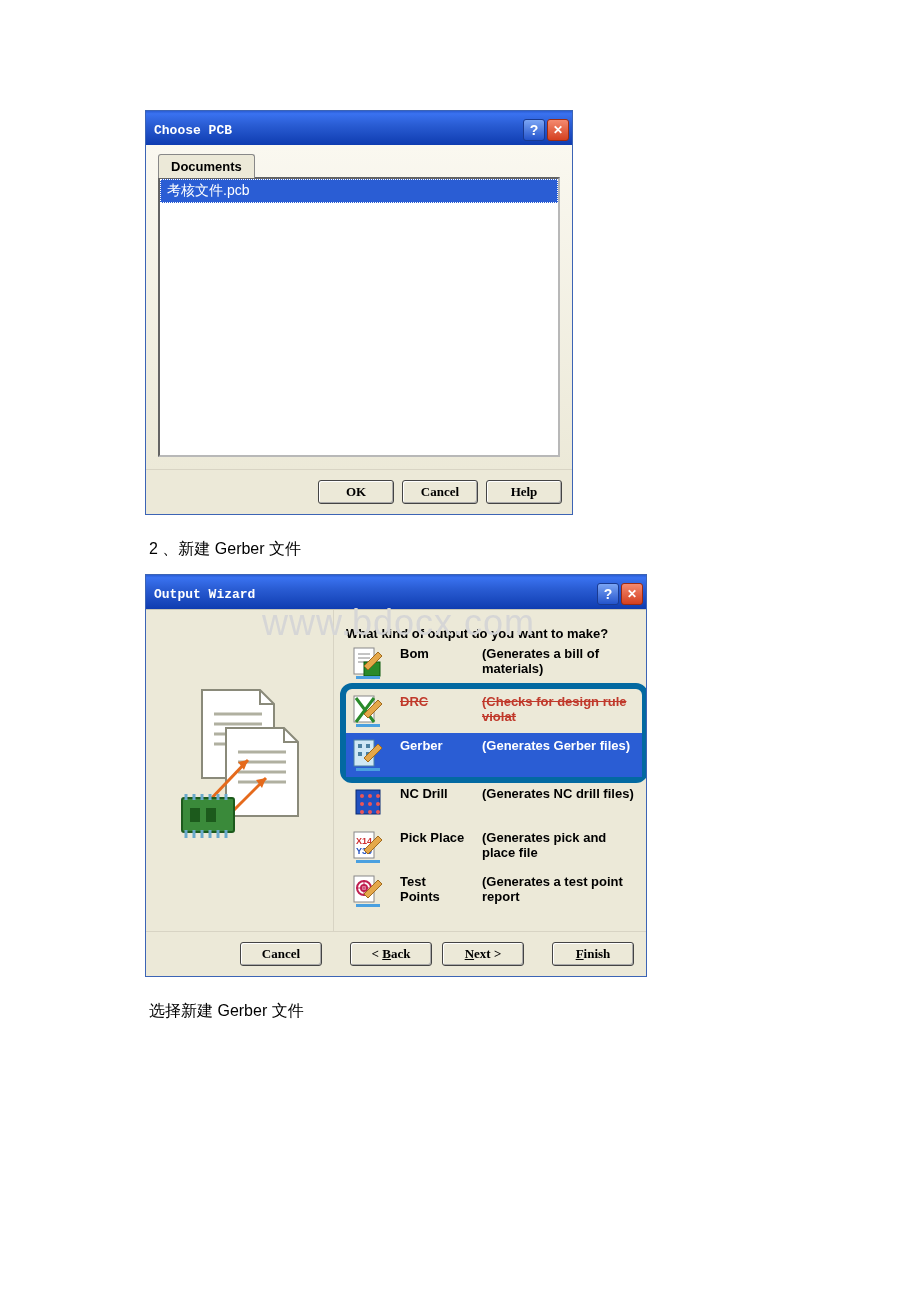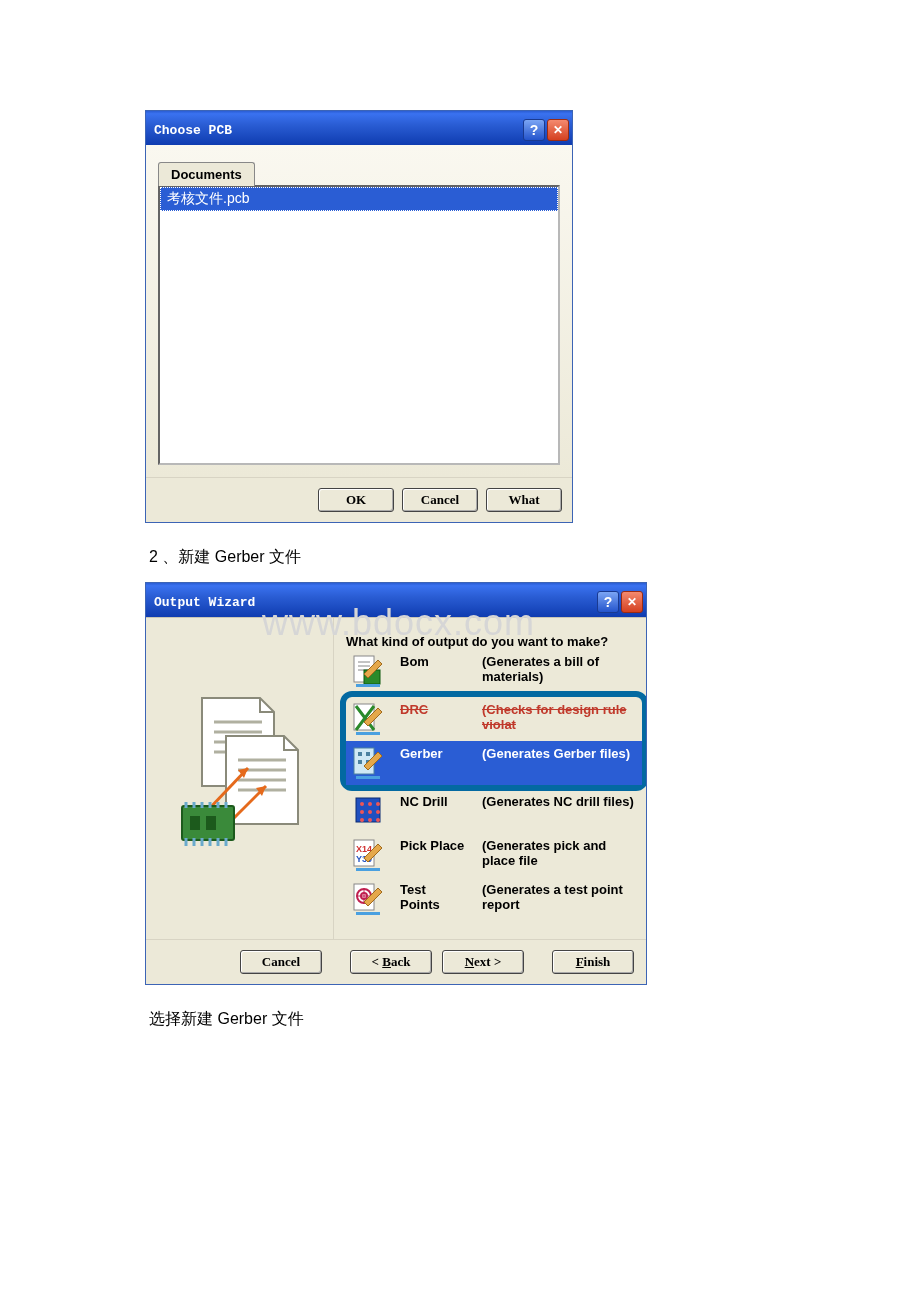--- a/index.html
+++ b/index.html
@@ -6,21 +6,21 @@
 body{background:#fff;font-family:"Microsoft YaHei",SimSun,Arial,sans-serif;width:920px;padding:110px 145px 40px}
 .dialog{border:1px solid #3c64b5;background:#ece9d8;font-family:Tahoma,Arial;font-size:12px}
 .titlebar{background:linear-gradient(to bottom,#2a5dd4 0%,#3a72f0 8%,#2a5dd4 40%,#0f3cb0 100%);color:#fff;font-weight:bold;display:flex;align-items:center;padding:8px 3px 4px 8px;font-size:13px;font-family:"Courier New",monospace;letter-spacing:0}
 .titlebar .spacer{flex:1}
 .tbbtn{width:22px;height:22px;margin-left:2px;border-radius:3px;display:flex;align-items:center;justify-content:center;font-weight:bold;font-family:Arial}
 .help-btn{background:linear-gradient(#7ba5f4,#2454cc);border:1px solid #1a3a90;color:#fff;font-size:14px}
 .close-btn{background:linear-gradient(#f48a6f,#d44020);border:1px solid #9b2b12;color:#fff;font-size:12px}
 
 
 .d1{width:428px}
-.d1 .body{padding:16px 12px 12px;background:linear-gradient(#faf8f0,#ece9d8)}
+.d1 .body{padding:8px 12px 12px;background:linear-gradient(#faf8f0,#ece9d8)}
 .tab{display:inline-block;background:#ece9d8;border:1px solid #888;border-bottom:none;padding:4px 12px;font-weight:bold;font-size:13px;border-radius:3px 3px 0 0;position:relative;top:1px;z-index:2}
 .listbox{border:2px inset #b8b8b8;background:#fff;height:280px;overflow:auto}
 .listrow{background:#2a5dd4;color:#fff;padding:2px 6px;font-size:14px;border:1px dotted #fff}
 .btnrow{background:#ece9d8;padding:10px;display:flex;justify-content:flex-end;gap:8px;border-top:1px solid #d8d4c4}
 .winbtn{min-width:76px;padding:3px 12px;background:#ece9d8;border:1px solid #444;border-radius:3px;font-size:13px;font-weight:bold;font-family:Tahoma;box-shadow:inset 1px 1px 0 #fff,inset -1px -1px 0 #aaa}
 
 
 .doc-text{font-size:16px;margin:24px 0 14px 4px;font-family:Liberation Sans, sans-serif}
 
 
@@ -63,21 +63,21 @@
   </div>
   <div class="body">
     <span class="tab">Documents</span>
     <div class="listbox">
       <div class="listrow">考核文件.pcb</div>
     </div>
   </div>
   <div class="btnrow">
     <button class="winbtn">OK</button>
     <button class="winbtn">Cancel</button>
-    <button class="winbtn">What</button>
+    <button class="winbtn">Help</button>
   </div>
 </div>
 
 <p class="doc-text">2 、新建 Gerber 文件</p>
 
 <div class="dialog d2">
   <div class="titlebar">
     <span>Output Wizard</span>
     <span class="spacer"></span>
     <span class="tbbtn help-btn">?</span>

